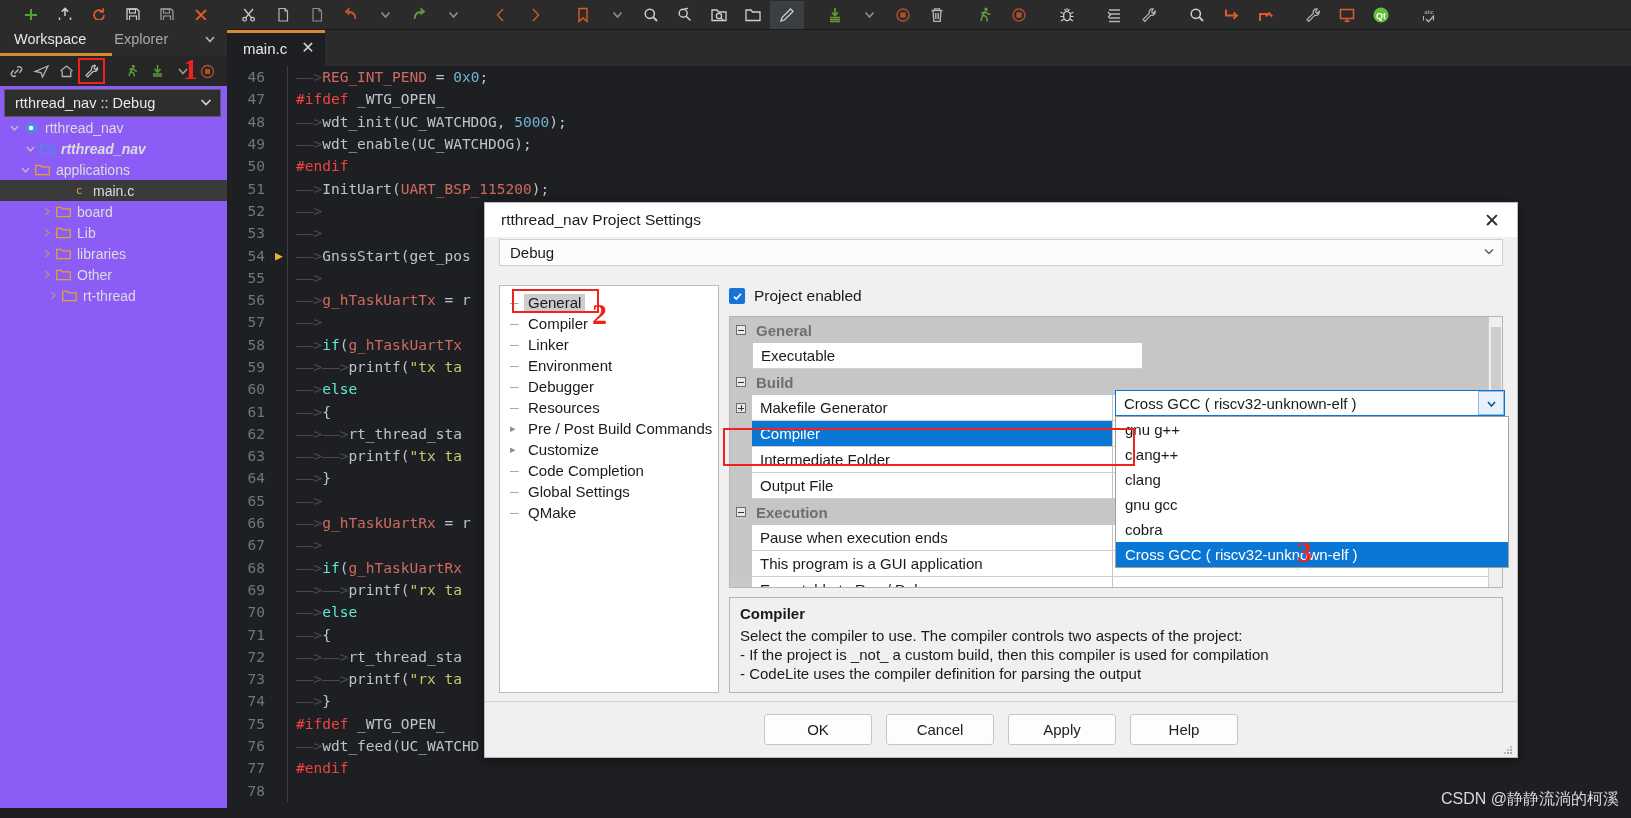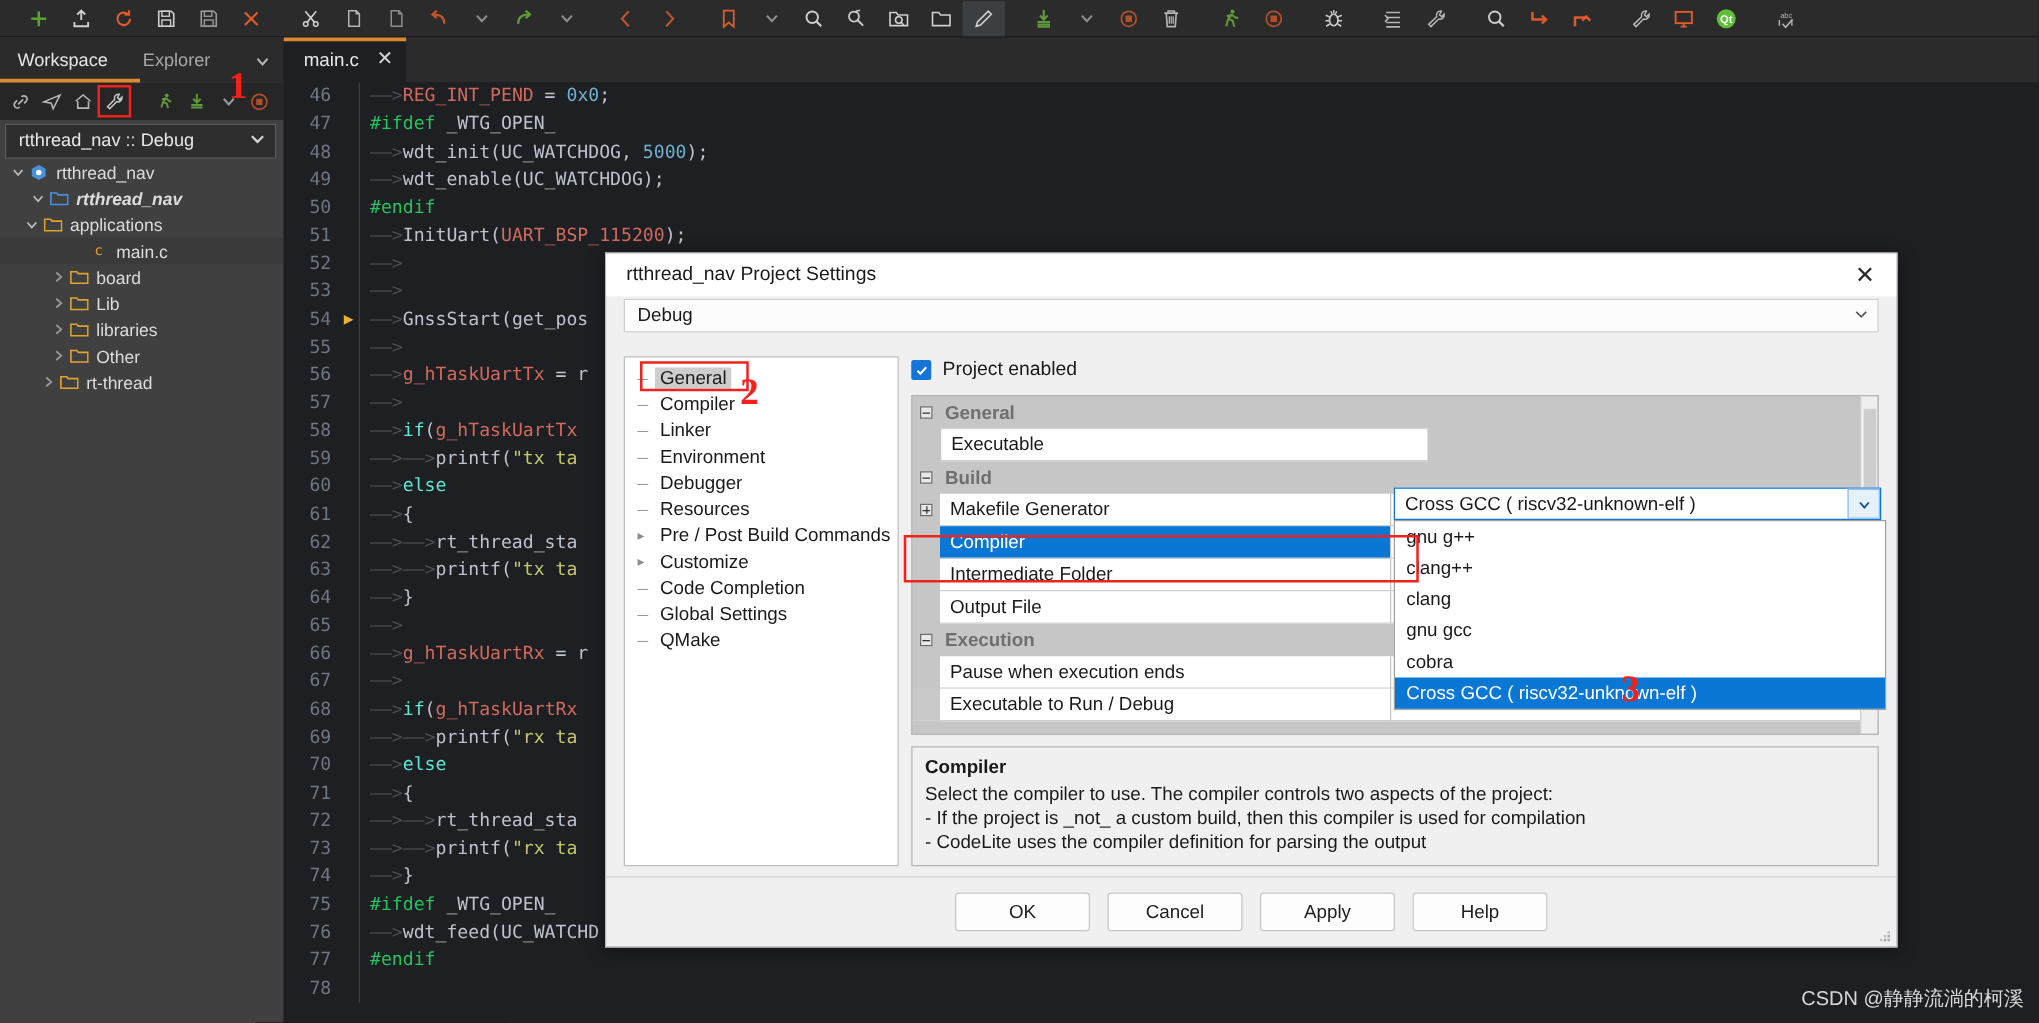--- a/index.html
+++ b/index.html
@@ -21,22 +21,22 @@
   .tb-btn {
     width: 34px; height: 28px; display: flex; align-items: center; justify-content: center;
     flex: 0 0 auto;
   }
   .tb-btn.active { background: #3c3f41; }
   .tb-sep { width: 14px; height: 28px; flex: 0 0 auto; }
   .tb-btn svg { display: block; }
 
   
   .left-panel {
-    position: absolute; left: 0; top: 30px; width: 227px; height: 788px;
-    background: #404040;
+    position: absolute; left: 0; top: 20px; width: 227px; height: 788px;
+    background: #8b5cf6;
   }
   .panel-tabs {
     height: 36px; display: flex; align-items: flex-end; background: #2b2b2b;
     position: relative;
   }
   .panel-tab {
     padding: 0 14px; height: 34px; line-height: 34px; font-size: 14.5px; color: #a8a8a8;
   }
   .panel-tab.selected { color: #e6e6e6; }
   .panel-tabs-underline {
@@ -89,21 +89,21 @@
     background: #1e1f22; overflow: hidden;
   }
   .code-line { height: 22.3px; display: flex; align-items: center; white-space: pre; }
   .gut {
     width: 44px; text-align: right; padding-right: 6px; color: #6e7681; flex: 0 0 auto;
   }
   .marker { width: 16px; flex: 0 0 auto; text-align: center; color: #e8b339; font-size: 13px; }
   .sep { width: 1px; height: 22.3px; background: #3a3d41; flex: 0 0 auto; }
   .ctext { padding-left: 8px; color: #bcc3cd; }
   .kw { color: #5eead4; }
-  .pp { color: #22c55e; }
+  .pp { color: #ef4444; }
   .fn { color: #bcc3cd; }
   .id { color: #d06a5e; }
   .num { color: #6fb3d2; }
   .str { color: #c5c96a; }
   .cst { color: #d06a5e; }
   .ind { color: #4a4d52; }
 
   
   .dialog {
     position: absolute; left: 484px; top: 202px; width: 1034px; height: 556px;
@@ -637,21 +637,21 @@
               <path d="M4 2 L8 5.5 L4 9" stroke="#9a9a9a" stroke-width="1.4" fill="none"></path>
             </svg>
           </span>
           <span class="ico">
             <svg width="15" height="13" viewBox="0 0 15 13">
               <path d="M0.7 2.4 H5.4 L6.6 3.9 H14.3 V11.6 H0.7 Z" fill="none" stroke="#e0a32e" stroke-width="1.3"></path>
             </svg>
           </span>
           <span class="lbl">Other</span>
         </div>
-        <div class="tree-row" style="padding-left:30px">
+        <div class="tree-row" style="padding-left:44px">
           <span class="tw">
             <svg width="11" height="11" viewBox="0 0 11 11">
               <path d="M4 2 L8 5.5 L4 9" stroke="#9a9a9a" stroke-width="1.4" fill="none"></path>
             </svg>
           </span>
           <span class="ico">
             <svg width="15" height="13" viewBox="0 0 15 13">
               <path d="M0.7 2.4 H5.4 L6.6 3.9 H14.3 V11.6 H0.7 Z" fill="none" stroke="#e0a32e" stroke-width="1.3"></path>
             </svg>
           </span>
@@ -827,20 +827,25 @@
                   <i></i>
                 </span>
                 <span class="gname" style="background:#c6c6c6;border-bottom:none;">Execution</span>
               </div>
               <div class="grow">
                 <span class="blank-cell"></span>
                 <span class="gname">Pause when execution ends</span>
                 <span class="gval"></span>
               </div>
               <div class="grow">
+                <span class="blank-cell"></span>
+                <span class="gname">This program is a GUI application</span>
+                <span class="gval"></span>
+              </div>
+              <div class="grow">
                 <span class="gray-cell"></span>
                 <span class="gname">Executable to Run / Debug</span>
                 <span class="gval"></span>
               </div>
             </div>
           <div class="grid-scroll">
             <div class="thumb"></div>
           </div>
         </div>
 

